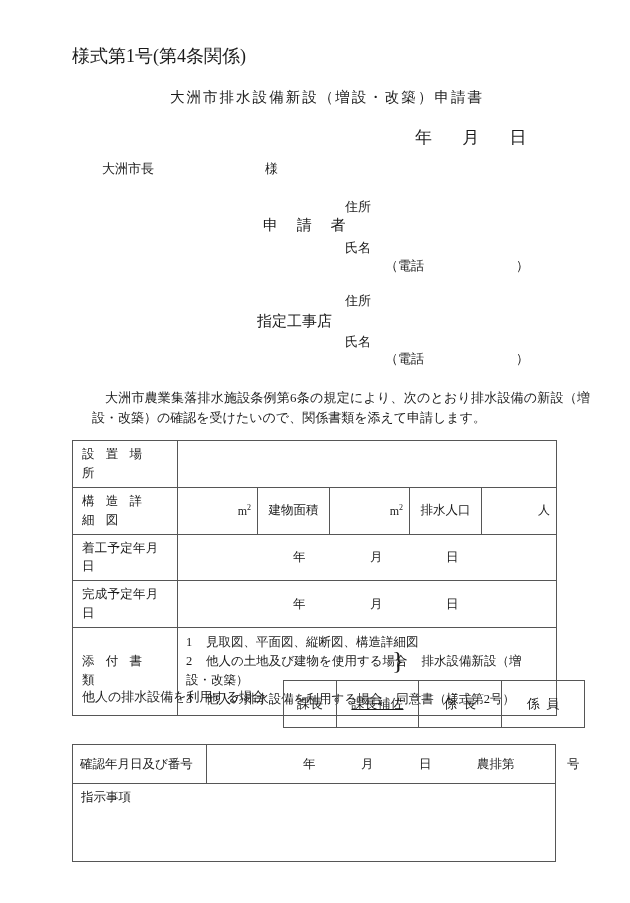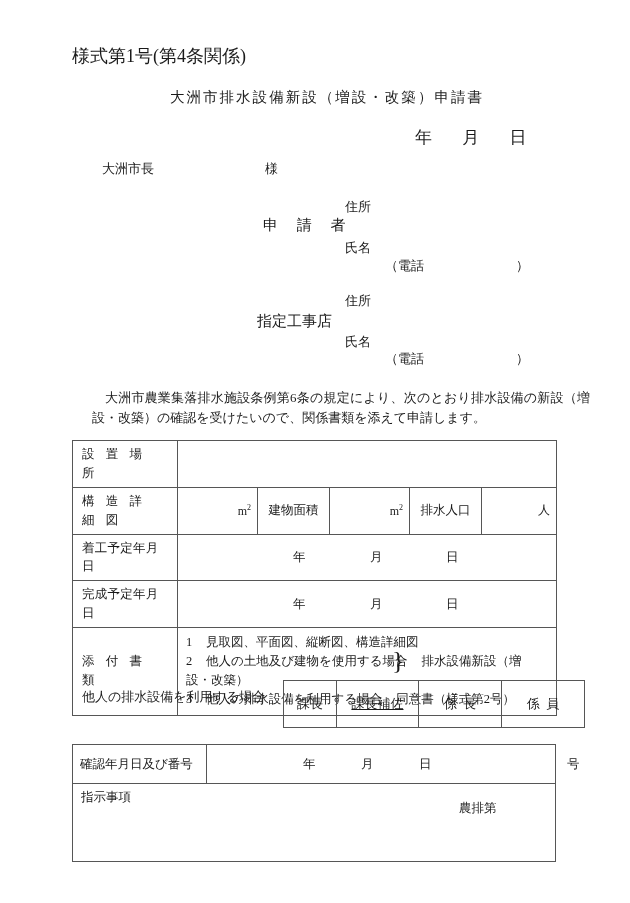--- a/index.html
+++ b/index.html
@@ -222,21 +222,21 @@
   }
   .conf-value span {
     position: absolute;
     top: 50%;
     transform: translateY(-50%);
     font-size: 12.5px;
   }
   .cv-y { left: 96px; }
   .cv-m { left: 154px; }
   .cv-d { left: 212px; }
-  .cv-no { left: 252px; margin-top: 44px; }
+  .cv-no { left: 270px; }
   .cv-go { left: 360px; }
 
   .instr-cell {
     height: 72px;
     vertical-align: top !important;
     padding: 5px 6px 0 8px !important;
     font-size: 12.5px;
   }
 </style>
 </head>

